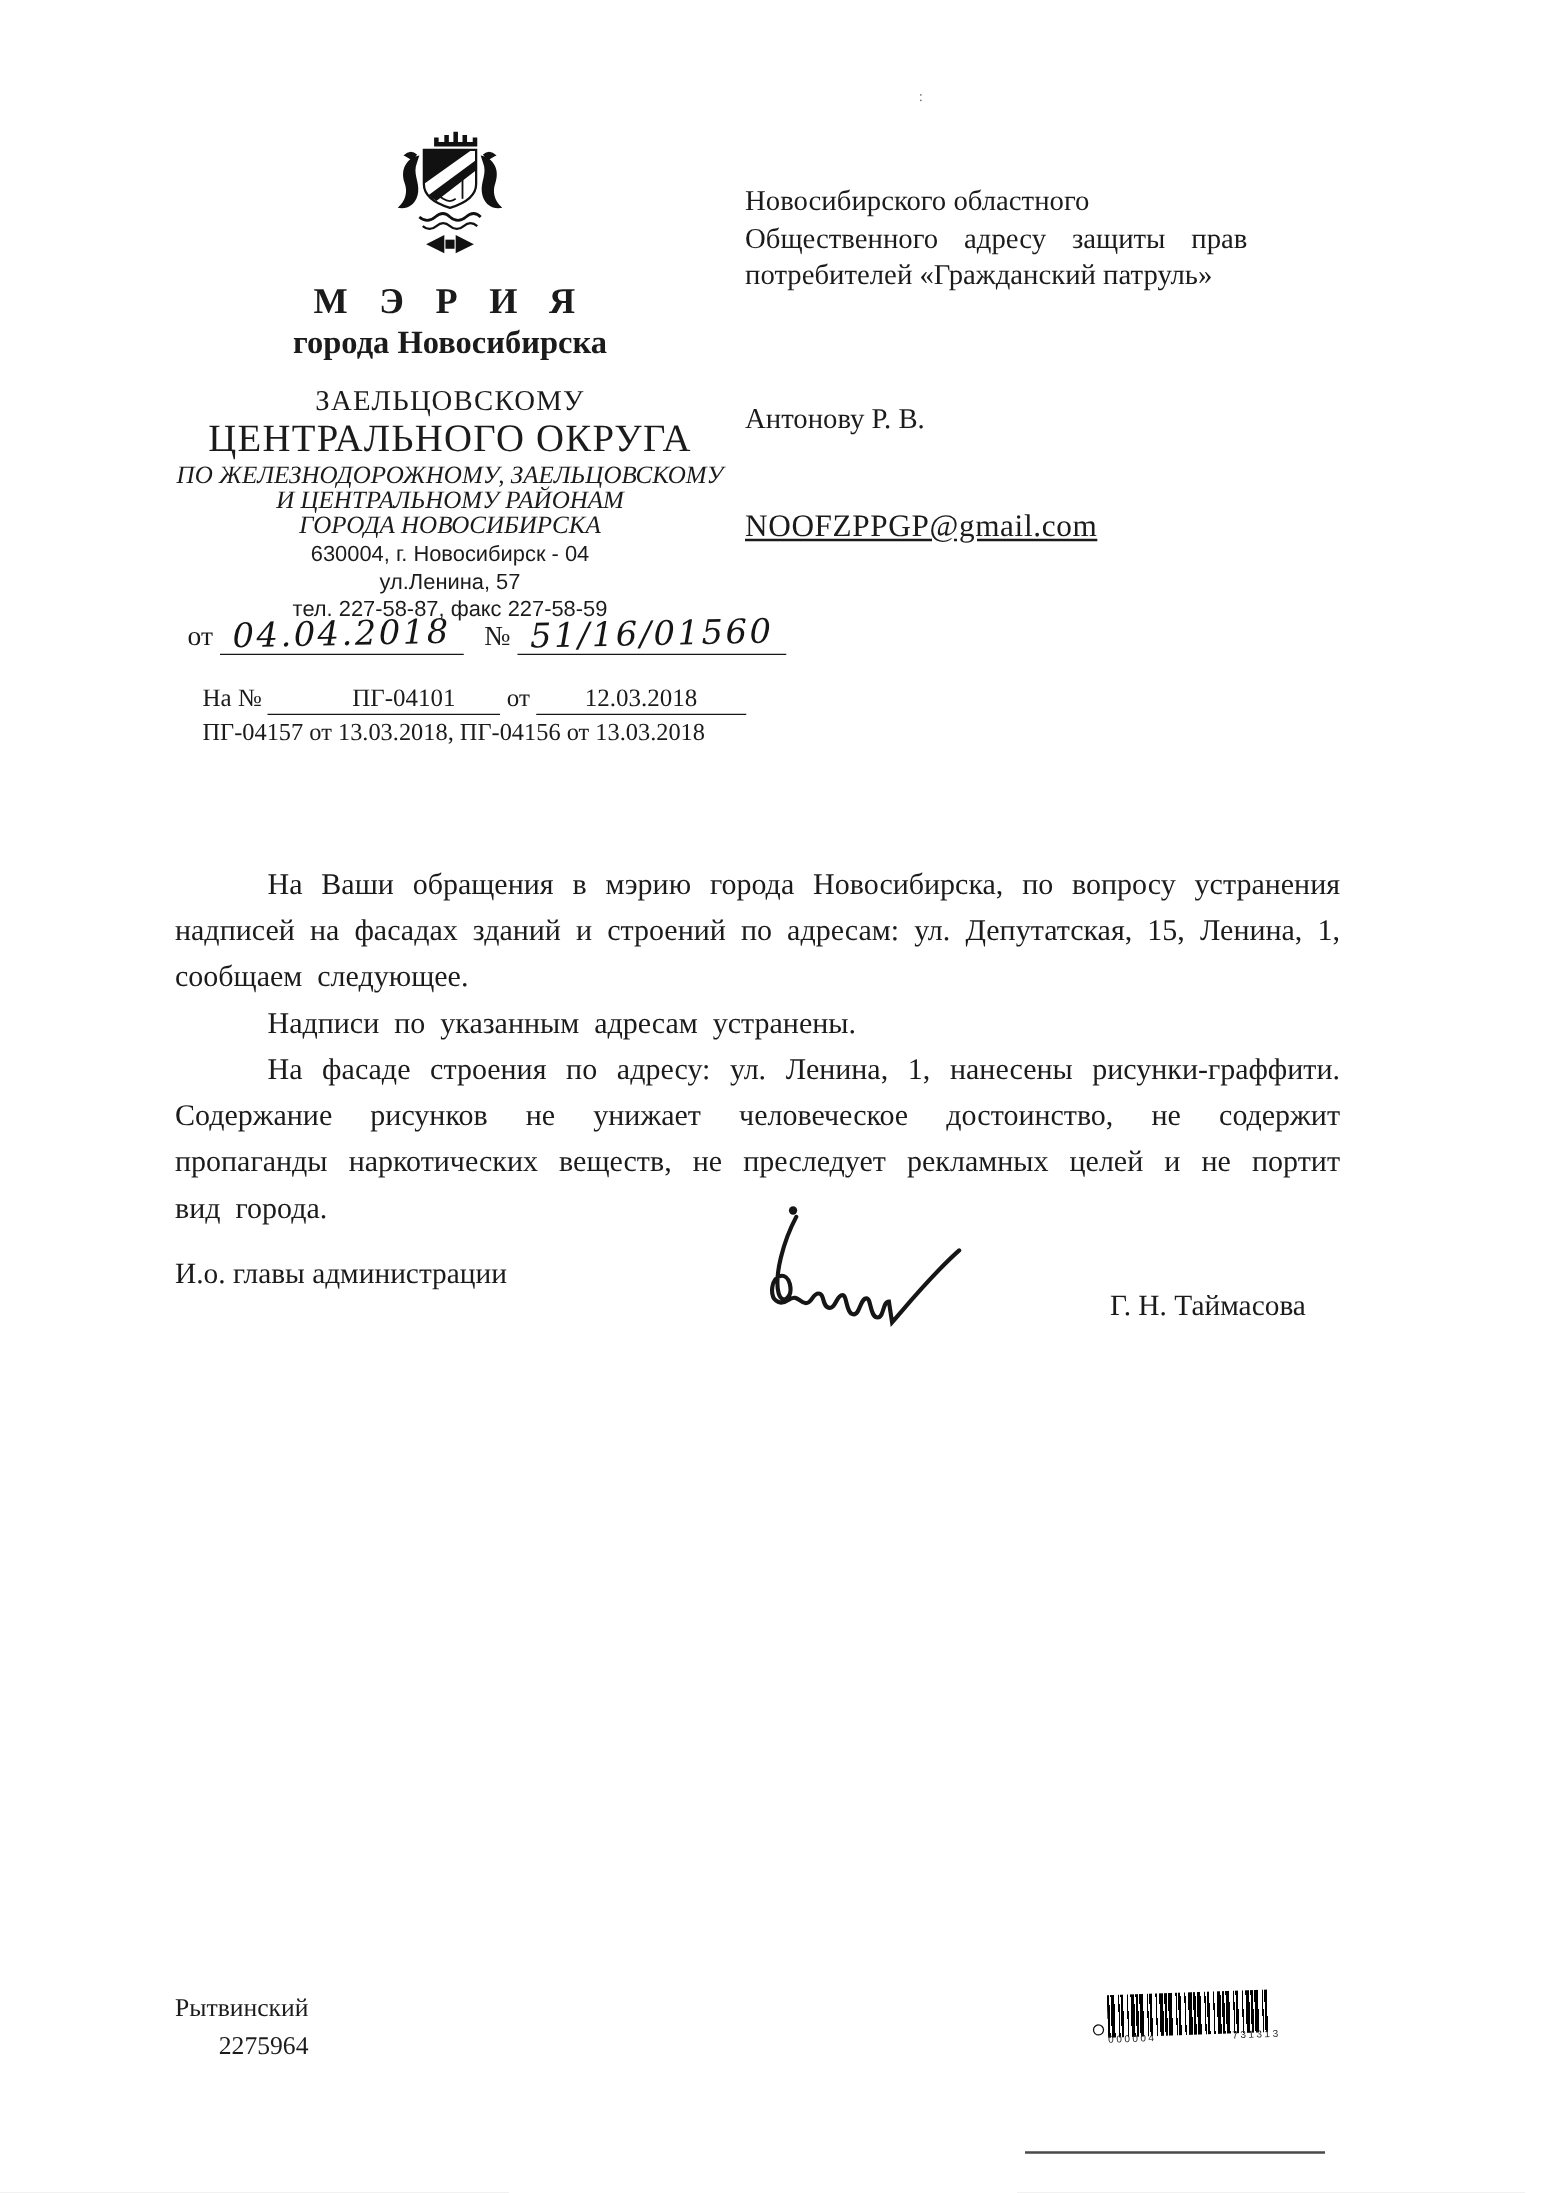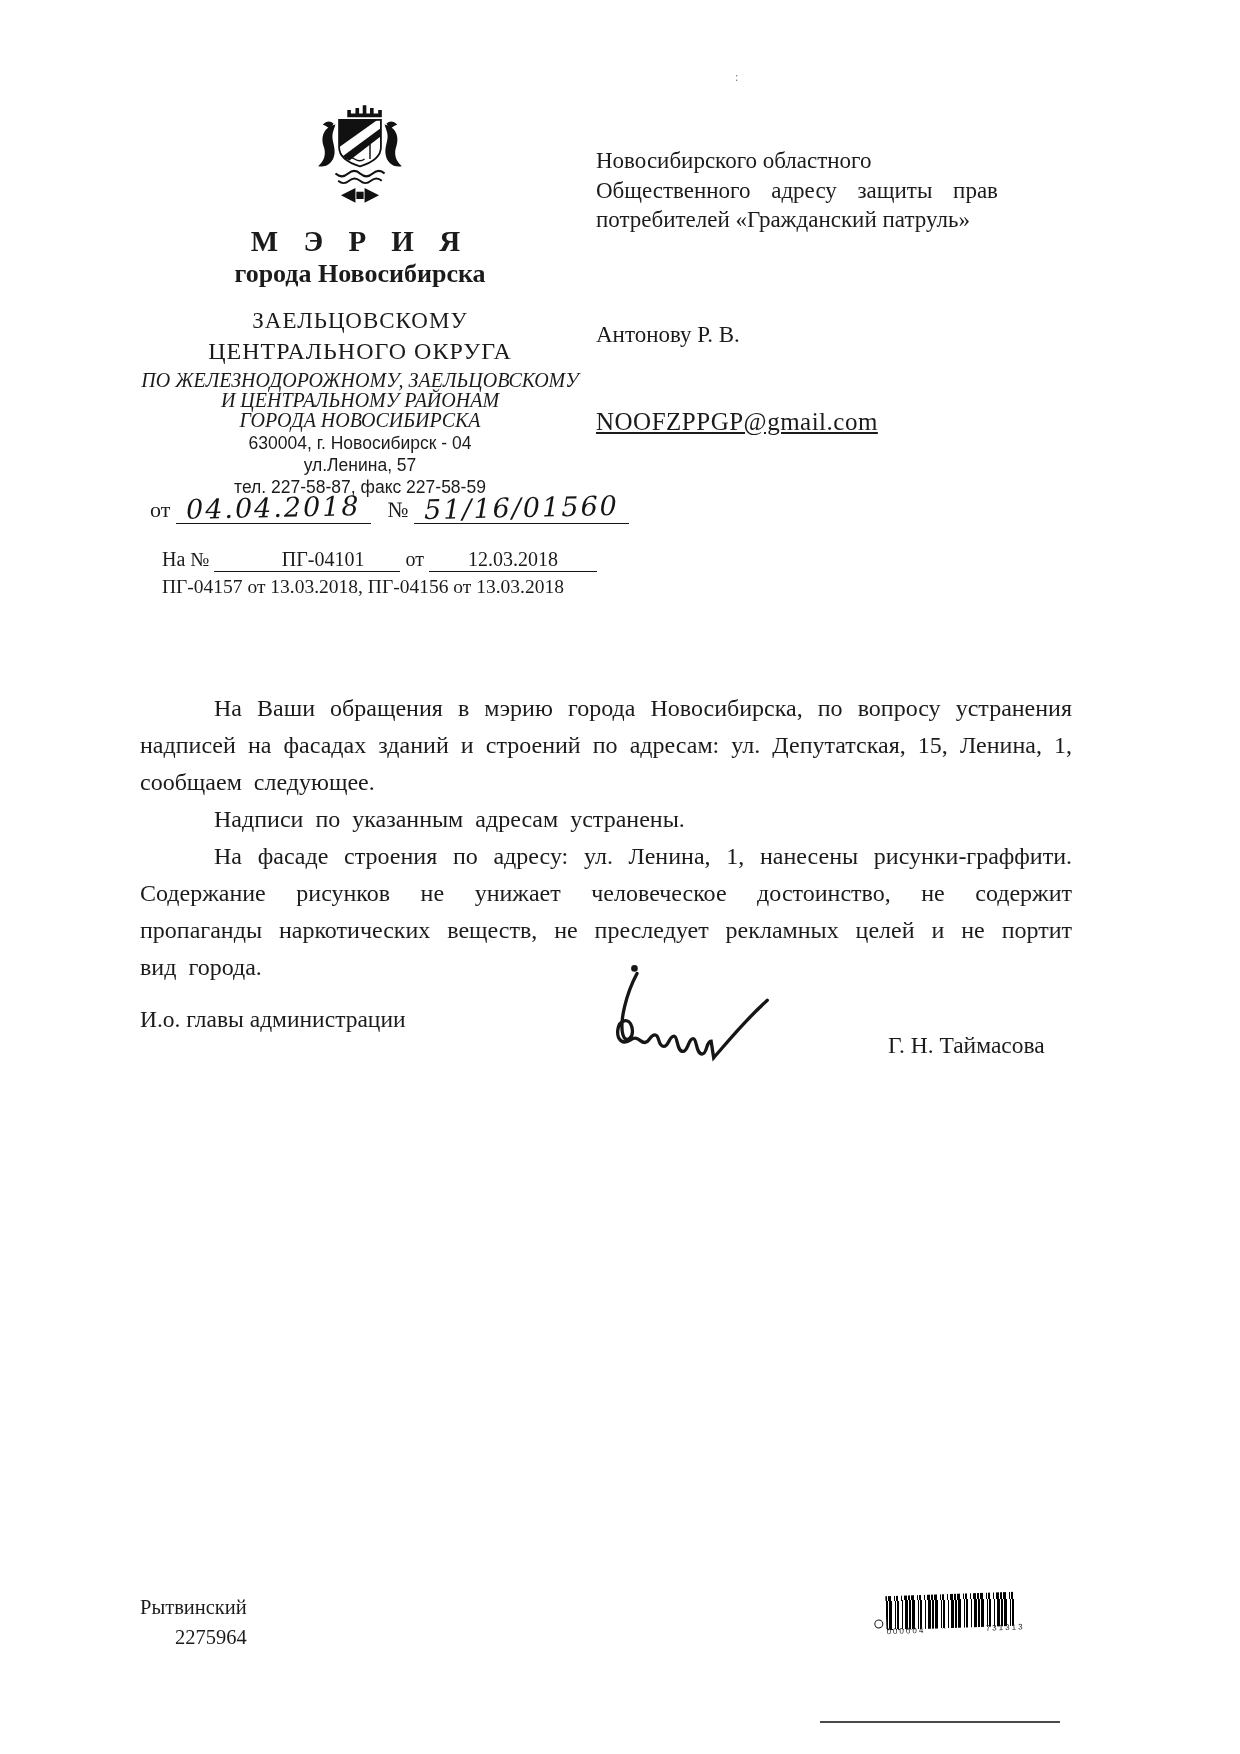--- a/index.html
+++ b/index.html
@@ -8,21 +8,21 @@
     position:relative;width:1240px;height:1754px;margin:0 auto;
     background:#ffffff;overflow:hidden;
     font-family:"Liberation Serif", serif;color:#1b1b1b;
   }
   
   .letterhead{position:absolute;left:140px;top:100px;width:440px;text-align:center;}
   .emblem{width:100px;height:118px;margin:0 auto 6px auto;display:block;}
   .org1{font-size:29px;font-weight:bold;letter-spacing:9px;line-height:34px;}
   .org2{font-size:26px;font-weight:bold;line-height:32px;}
   .admin{font-size:23px;letter-spacing:1px;line-height:30px;margin-top:16px;}
-  .admin2{font-size:24px;letter-spacing:1px;line-height:30px;}
+  .admin2{font-size:31px;letter-spacing:1px;line-height:30px;}
   .districts{font-size:20px;line-height:20px;margin-top:4px;font-style:italic;}
   .addr{font-family:"Liberation Sans", sans-serif;font-size:17.5px;line-height:22px;}
   .addr-first{margin-top:2px;}
   
   .refline{position:absolute;left:150px;top:492px;font-size:22px;white-space:nowrap;}
   .hw{
     font-family:"DejaVu Serif", serif;font-style:italic;font-size:27px;
     letter-spacing:2px;color:#151515;display:inline-block;transform:rotate(-1.2deg);
   }
   .blank{border-bottom:1.6px solid #161616;display:inline-block;text-align:center;vertical-align:baseline;}

